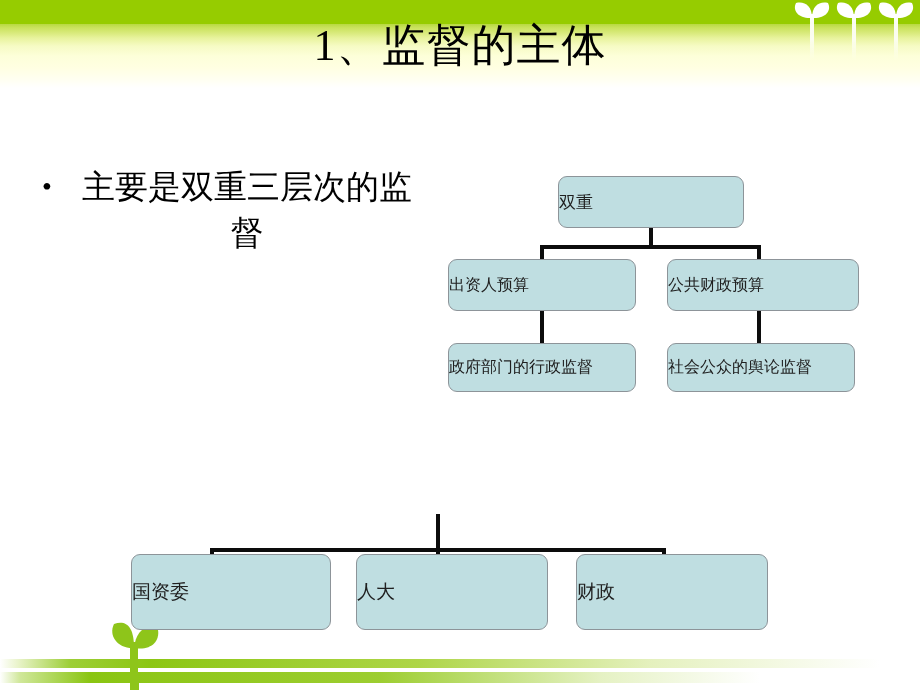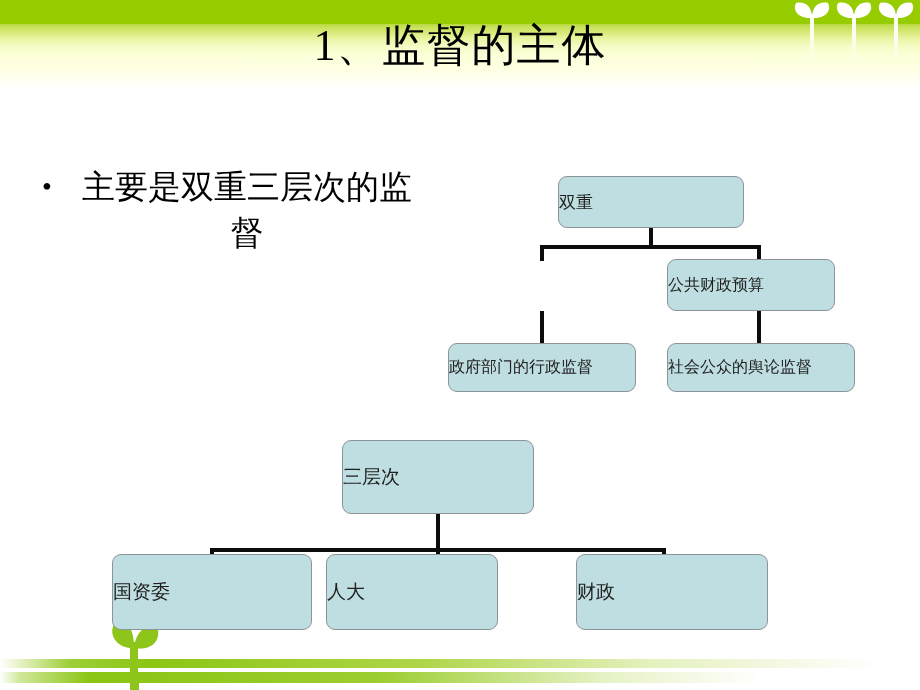--- a/index.html
+++ b/index.html
@@ -204,50 +204,50 @@
     <span>双重</span>
   </div>
 
   <div class="ln ln-v" style="left:649px; top:228px; width:4px; height:19px;"></div>
 
   <div class="ln ln-h" style="left:540px; top:245px; width:221px; height:4px;"></div>
 
   <div class="ln ln-v" style="left:540px; top:245px; width:4px; height:16px;"></div>
   <div class="ln ln-v" style="left:757px; top:245px; width:4px; height:16px;"></div>
 
-  <div class="node n-sm" style="left:667px; top:259px; width:168px; height:52px;">
+  <div class="node n-sm" style="left:448px; top:259px; width:188px; height:52px;">
+    <span>出资人预算</span>
+  </div>
+  <div class="node n-sm" style="left:667px; top:259px; width:192px; height:52px;">
     <span>公共财政预算</span>
   </div>
 
   <div class="ln ln-v" style="left:540px; top:311px; width:4px; height:33px;"></div>
   <div class="ln ln-v" style="left:757px; top:311px; width:4px; height:33px;"></div>
 
   <div class="node n-sm" style="left:667px; top:343px; width:188px; height:49px;">
     <span>社会公众的舆论监督</span>
   </div>
   <div class="node n-sm" style="left:448px; top:343px; width:188px; height:49px;">
     <span>政府部门的行政监督</span>
   </div>
 
-  <div class="node n-lg" style="left:342px; top:440px; width:192px; height:74px;">
-    <span>三层次</span>
-  </div>
 
   <div class="ln ln-v" style="left:436px; top:514px; width:4px; height:38px;"></div>
 
   <div class="ln ln-h" style="left:210px; top:548px; width:456px; height:4px;"></div>
 
   <div class="ln ln-v" style="left:210px; top:548px; width:4px; height:10px;"></div>
   <div class="ln ln-v" style="left:436px; top:548px; width:4px; height:10px;"></div>
   <div class="ln ln-v" style="left:662px; top:548px; width:4px; height:10px;"></div>
 
-  <div class="node n-lg" style="left:112px; top:554px; width:200px; height:76px;">
+  <div class="node n-lg" style="left:131px; top:554px; width:200px; height:76px;">
     <span>国资委</span>
   </div>
-  <div class="node n-lg" style="left:326px; top:554px; width:172px; height:76px;">
+  <div class="node n-lg" style="left:356px; top:554px; width:192px; height:76px;">
     <span>人大</span>
   </div>
   <div class="node n-lg" style="left:568px; top:554px; width:192px; height:76px;margin-left:8px;">
     <span>财政</span>
   </div>
 
   <div class="foot-sprout">
     <svg width="90" height="72" viewBox="0 0 90 72">
       <rect x="34" y="24" width="8" height="48" fill="#8ec51a"></rect>
       <path d="M38 30 C 38 8, 30 2, 18 6 C 12 18, 22 31, 38 30 Z" fill="#8ec51a"></path>

